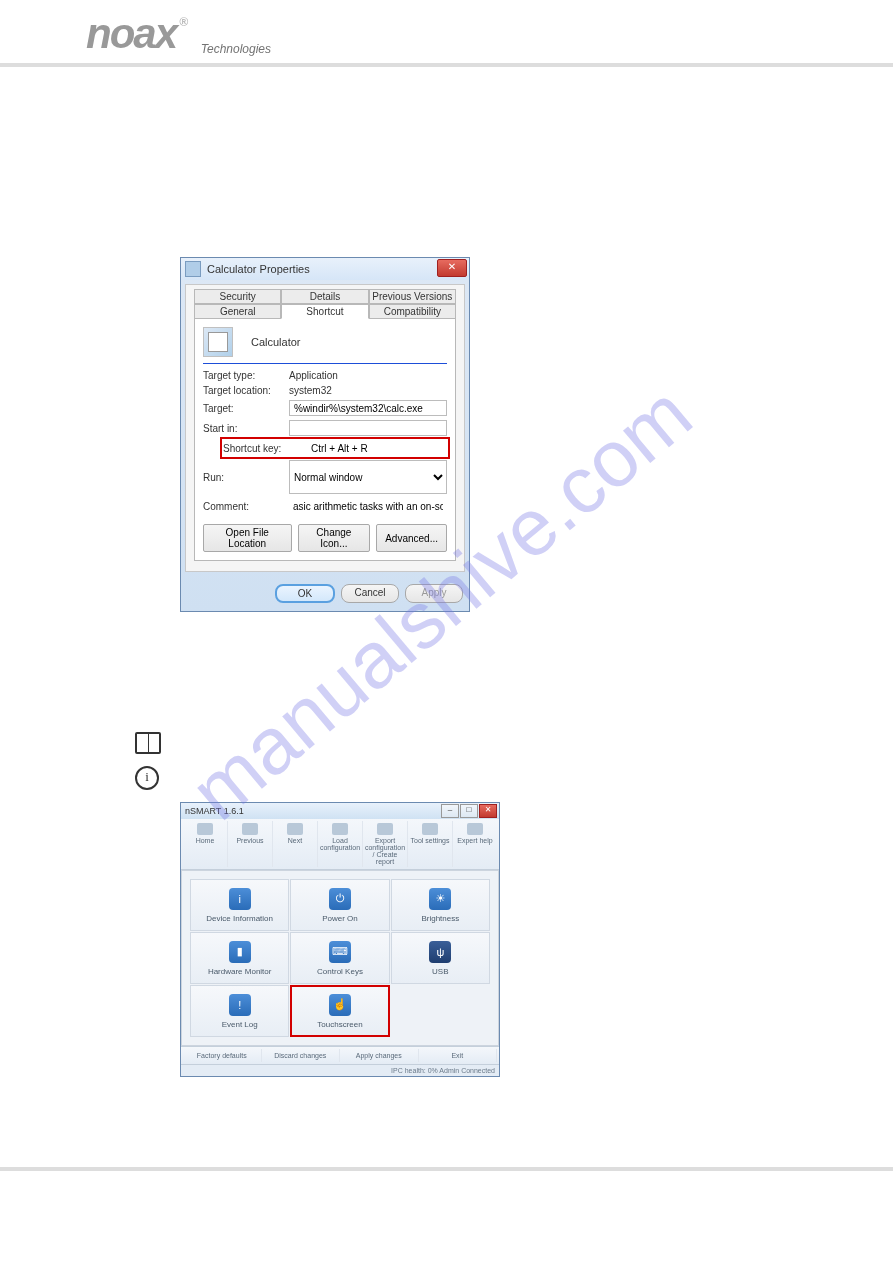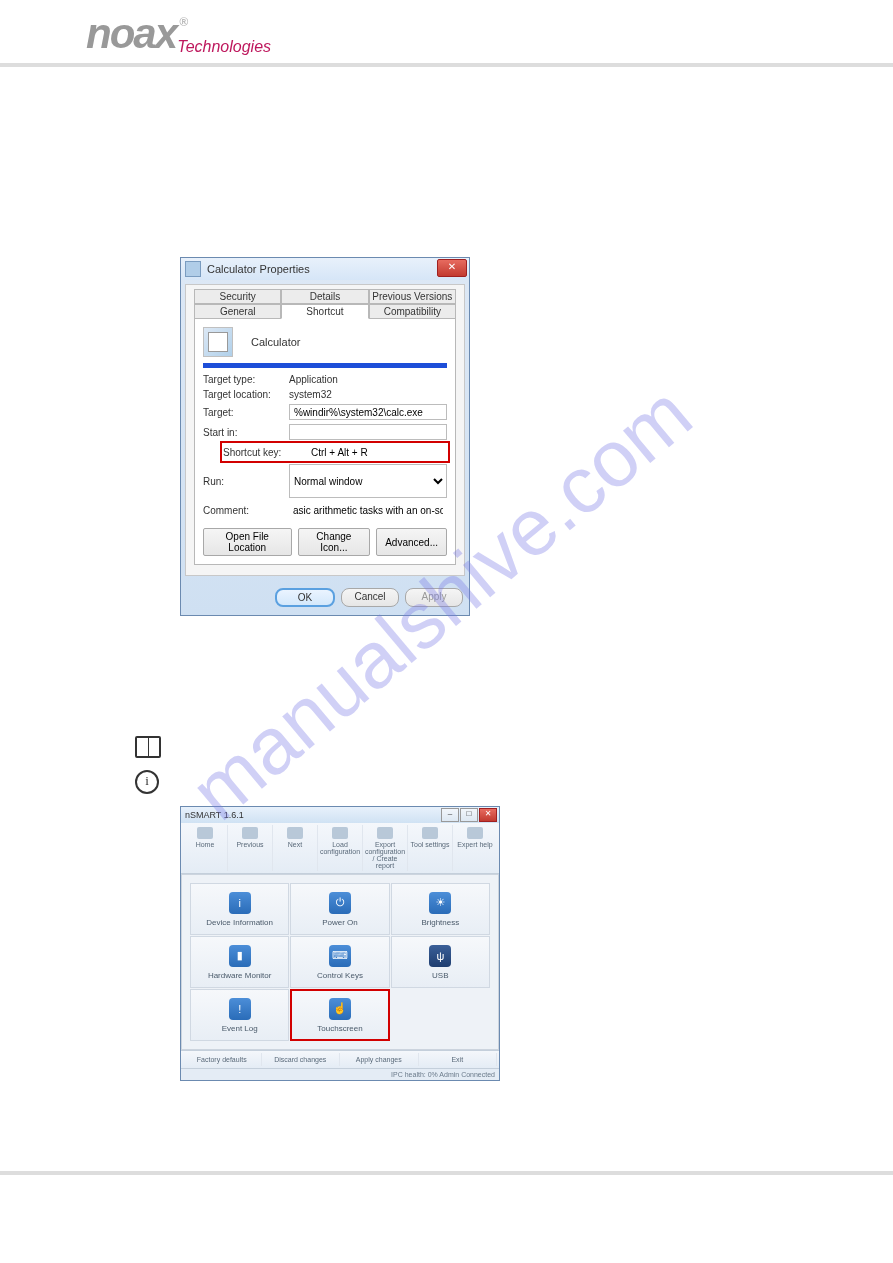--- a/index.html
+++ b/index.html
@@ -16,22 +16,22 @@
   }
   .logo {
     font-size: 42px;
     font-weight: bold;
     color: #999;
     letter-spacing: -2px;
     position: relative;
     display: inline-block;
   }
   .logo-sub {
-    font-size: 16px;
-    color: #be185d;
+    font-size: 12px;
+    color: #737373;
     position: absolute;
     right: -95px;
     bottom: 2px;
     letter-spacing: 0;
     font-weight: normal;
   }
   .logo-reg {
     font-size: 12px;
     position: absolute;
     top: 5px;
@@ -119,21 +119,21 @@
   }
   .tab-content {
     border: 1px solid #b8b8b8;
     background: #fff;
     margin-top: -1px;
     padding: 8px;
   }
   .app-row {
     display: flex;
     align-items: center;
-    border-bottom: 5px solid #1d4ed8;
+    border-bottom: 1px solid #1d4ed8;
     padding-bottom: 6px;
     margin-bottom: 6px;
   }
   .app-icon {
     width: 28px;
     height: 28px;
     border: 1px solid #c0c0c0;
     background: linear-gradient(135deg,#dce8f5,#b0d0ea);
     margin-right: 18px;
     position: relative;

